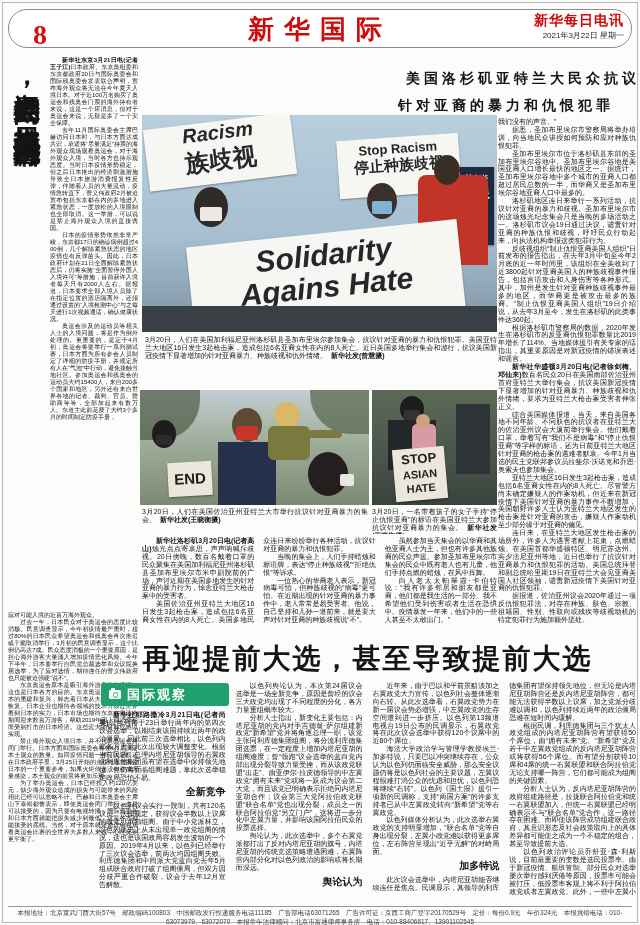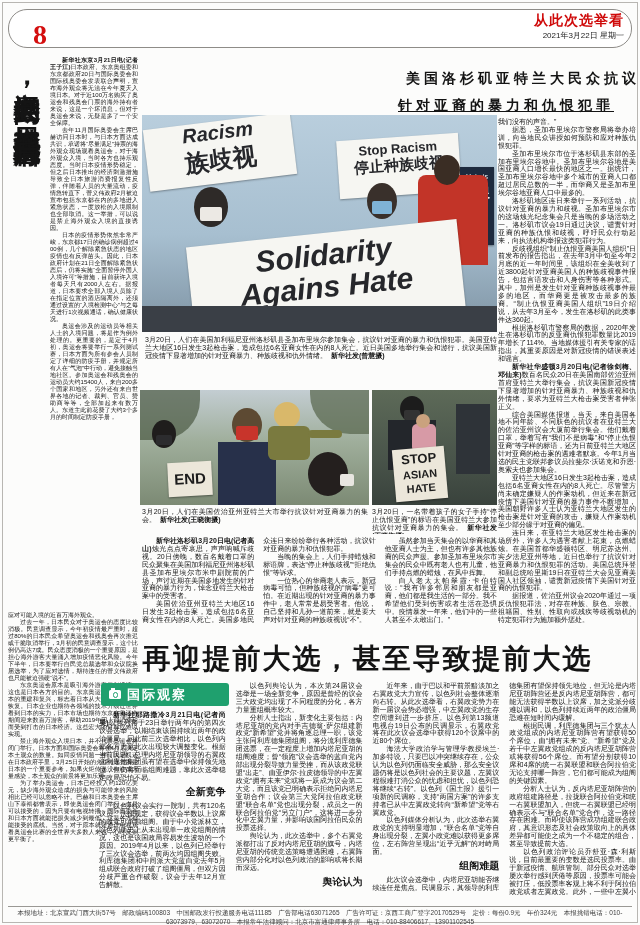--- a/index.html
+++ b/index.html
@@ -19,21 +19,21 @@
   .micro{font-size:6px;line-height:7px;text-align:justify;word-break:break-all;overflow:hidden;}
   .tiny p,.micro p{margin:0;text-indent:2em;}
   .tiny p.ni,.micro p.ni{text-indent:0;}
   .credit{font-weight:bold;margin-left:4px;}
   .subhead{font-weight:900;text-align:right;font-size:10px;margin:6px 0;font-family:"Liberation Serif",serif;break-inside:avoid;}
   
   .verthead{left:9px;top:72px;height:528px;writing-mode:vertical-rl;text-orientation:upright;
             font-size:27px;font-weight:900;letter-spacing:1px;}
   .mainhead{left:142px;top:64px;width:300px;text-align:center;font-size:33px;font-weight:900;letter-spacing:3px;}
   .sub1{left:406px;top:70px;width:236px;font-size:14px;font-weight:bold;letter-spacing:4px;}
-  .sub2{left:398px;top:97px;width:236px;font-size:14px;font-weight:bold;letter-spacing:4px;text-decoration:underline;}
+  .sub2{left:398px;top:97px;width:236px;font-size:14px;font-weight:bold;letter-spacing:4px;}
   .ilhead{left:99px;top:640px;width:537px;text-align:center;font-size:28px;font-weight:900;letter-spacing:2px;}
   
   .photo{overflow:hidden;}
   .pmain{left:142px;top:115px;width:355px;height:217px;background:linear-gradient(180deg,#b9cedd 0%,#a7bfd0 55%,#7e93a3 100%);}
   .sign{position:absolute;background:#f6f6f2;box-shadow:0 1px 2px rgba(0,0,0,.35);color:#26272b;text-align:center;}
   .banner{left:48px;top:118px;width:272px;height:86px;transform:rotate(-6deg);padding-top:6px;}
   .banner .l1{font-size:30px;font-weight:900;font-style:italic;line-height:32px;}
   .crowd{position:absolute;left:0;bottom:0;width:100%;height:26px;background:#3a3f46;}
   .head{position:absolute;border-radius:50%;}
   .mask{position:absolute;border-radius:2px;}
@@ -54,21 +54,22 @@
 </style>
 </head>
 <body>
 
 <div class="page">
   <div class="frame"></div>
 
   <div class="abs hdrbox">
     <div class="abs pageno serif" style="top:9px;">8</div>
   </div>
-  <div class="abs brand serif">从此次选举看</div>
+  <div class="abs masthead serif">新华国际</div>
+  <div class="abs brand serif">新华每日电讯</div>
   <div class="abs hdate">2021年3月22日 星期一</div>
 
   <div class="abs verthead serif">奥运会期间，日本禁止海外观众入境的背后</div>
   <div class="abs micro" style="left:50px;top:57px;width:88px;height:551px;">
       <p><b>新华社东京3月21日电(记者王子江)</b>日本政府、东京奥组委和东京都政府20日与国际奥委会和国际残奥委会发表联合声明，宣布海外观众将无法在今年夏天入境日本。对于近100万名购买了奥运会和残奥会门票的海外持有者来说，这是一个坏消息，但对于奥运会来说，无疑是多了一个安全保障。</p>
       <p>去年11月国际奥委会主席巴赫访问日本时，与日本方面达成共识，承诺将“尽量满足”持票的海外观众现场观看奥运会，对于海外观众入境，当时各方也持乐观态度。当时日本疫情形势稳定，但之后日本推出的经济刺激措施导致全日本旅游消费报复性反弹，伴随着人员的大量流动，疫情急转直下，菅义伟政府2月被迫宣布包括东京都在内的多地进入紧急状态，一度放松的入境限制也全部取消。这一举措，可以说是禁止海外观众入境的直接诱因。</p>
       <p>日本的疫情形势依然非常严峻，东京都17日的确诊病例超过400例，几个解除紧急状态的地区疫情也有反弹苗头。因此，日本政府计划在21日全面解除紧急状态后，仍将实施“全面暂停外国人入境许可”等措施，目前获许入境者每天只有2000人左右。据报道，日本要求全部入境人员除了在指定位置的酒店隔离外，还须通过设置的“入境检测中心”与之每天进行1次视频通话，确认健康状况。</p>
       <p>奥运会涉及的运动员等相关人士的入境问题，将是作为例外处理的。更重要的，是定于4月初，奥运会将要举行一系列测试赛，日本方面为所有参会人员制定了详细的防疫手册，并规定所有人在“气泡”中行动，避免接触当地社区。参加奥运会和残奥会的运动员大约15400人，来自200多个国家和地区，另外还有来自世界各地的记者、裁判、官员、赞助商等等，全部加起来有数万人。东道主此前花费了大约3个多月的时间制定防疫手册，</p>
     </div>
   <div class="abs micro" style="left:8px;top:612px;width:130px;height:291px;">
@@ -180,21 +181,21 @@
         <p><b>新华社耶路撒冷3月21日电(记者尚昊)</b>以色列将于23日举行两年内的第四次议会选举，以期结束该国持续近两年的政治僵局。同此前三次选举相比，以色列内部各方力量此次出现较大调整变化。根据当前民调，总理内塔尼亚胡领导的右翼政党利库德集团虽有望在选举中保持领先地位，但仍将面临组阁难题，靠此次选举稳定政局恐怕不易。</p>
         <div class="subhead">全新竞争</div>
         <p>以色列议会实行一院制，共有120名议员。法律规定，获得议会半数以上议席的政党可单独组阁。由于中小党派林立，以色列历史上从未出现单一政党组阁的情况，这也是该国政局容易发生波动的一个原因。2019年4月以来，以色列已经举行了三次议会选举，前两次均因组阁失败。利库德集团和中间派大党蓝白党去年5月组成联合政府打破了组阁僵局，但双方因分歧严重合作破裂，议会于去年12月宣告解散。</p>
         <p>以色列舆论认为，本次第24届议会选举是一场全新竞争，原因是曾经的议会三大政党均出现了不同程度的分化，各方力量重组概率较大。</p>
         <p>分析人士指出，新变化主要包括：内塔尼亚胡的党内对手吉德翁·萨尔组建新政党“新希望”党并将角逐总理一职，该党主张同利库德集团组阁，将分流利库德集团选票，在一定程度上增加内塔尼亚胡的组阁难度；曾“领跑”议会选举的蓝白党内部出现分裂导致力量受挫，而从该政党联盟“出走”、由亚伊尔·拉皮德领导的中左翼政党“拥有未来”党或将一跃成为议会第二大党，而且该党已明确表示拒绝同内塔尼亚胡合作；议会第三大党阿拉伯政党联盟“联合名单”党也出现分裂，成员之一的联合阿拉伯党“另立门户”，这将进一步分化中左翼力量，并影响该国阿拉伯民众的投票选择。</p>
         <p>舆论认为，此次选举中，多个右翼党派都打出了反对内塔尼亚胡的旗号，内塔尼亚胡的传统竞选策略遭遇困难，右翼阵营内部分化对以色列政治的影响或将长期而深远。</p>
         <div class="subhead">舆论认为</div>
         <p>近年来，由于巴以和平前景黯淡加之右翼政党大力宣传，以色列社会整体逐渐向右转。从此次选举看，右翼政党势力在新一届议会势必增强，中左翼政党的生存空间遭到进一步挤压。以色列第13频道电视台19日公布的民调显示，右翼政党将在此次议会选举中获得120个议席中的近80个席位。</p>
         <p>海法大学政治学与管理学教授埃兰·加多特说，只要巴以冲突继续存在，公众认为以色列仍面临安全威胁，那么安全议题仍将是以色列社会的主要议题，左翼议程很难打消公众的忧虑和担忧，以色列恐将继续“右转”。以色列《国土报》援引一项新的民调称，支持“两国方案”的许多支持者已从中左翼政党转向“新希望”党等右翼政党。</p>
         <p>以色列媒体分析认为，此次选举右翼政党的支持明显增加，“联合名单”党等自身出现分裂，左翼小政党难以获得更多席位，左右阵营呈现出“近乎无解”的对峙局面。</p>
-        <div class="subhead">组阁难题</div>
+        <div class="subhead">加多特说</div>
         <p>此次议会选举中，内塔尼亚胡能否继续连任是焦点。民调显示，其领导的利库德集团有望保持领先地位，但无论是内塔尼亚胡阵营还是反内塔尼亚胡阵营，都可能无法获得半数以上议席，加之党派分歧难以调和，以色列持续近两年的政治僵局恐难在短时间内缓解。</p>
         <p>根据民调，利库德集团与三个犹太人政党组成的内塔尼亚胡阵营有望获得50个席位，由“拥有未来”党、“新希望”党及若干中左翼政党组成的反内塔尼亚胡阵营或将获得56个席位。而有望分别获得10席和4席的统一右翼联盟和联合阿拉伯党无论支持哪一阵营，它们都可能成为组阁的关键因素。</p>
         <p>分析人士认为，反内塔尼亚胡阵营的政府组建路径是，拉拢联合阿拉伯党和统一右翼联盟加入，但统一右翼联盟已经明确表示不与“联合名单”党合作，这一路径存在困难。而即使该阵营成功组建联合政府，其意识形态及社会政策取向上的具体差异都可能使之成为一个不稳定的组合，甚至导致提前大选。</p>
         <p>以色列政治评论员乔舒亚·森·利斯说，目前最重要的变数是选民投票率。由于新冠疫情、航班管制、部分民众对选举屡次举行感到厌倦等原因，投票率可能会被打压，低投票率客观上将不利于阿拉伯政党或者左翼政党。此外，一些中左翼小党能否进入议会也将对选举结果产生重要影响。</p>
       </div>
   </div>
 
   <div class="abs rule" style="left:8px;top:906px;width:624px;"></div>
   <div class="abs footer">本报地址：北京宣武门西大街57号　邮政编码100803　中国邮政发行投递服务电话11185　广告部电话63071265　广告许可证：京西工商广登字20170529号　定价：每份0.9元　年价324元　本报挑错电话：010-63073979、63072070　本报常年法律顾问：北京市富通律师事务所　电话：010-88406617、13901102545</div>
 </div>

